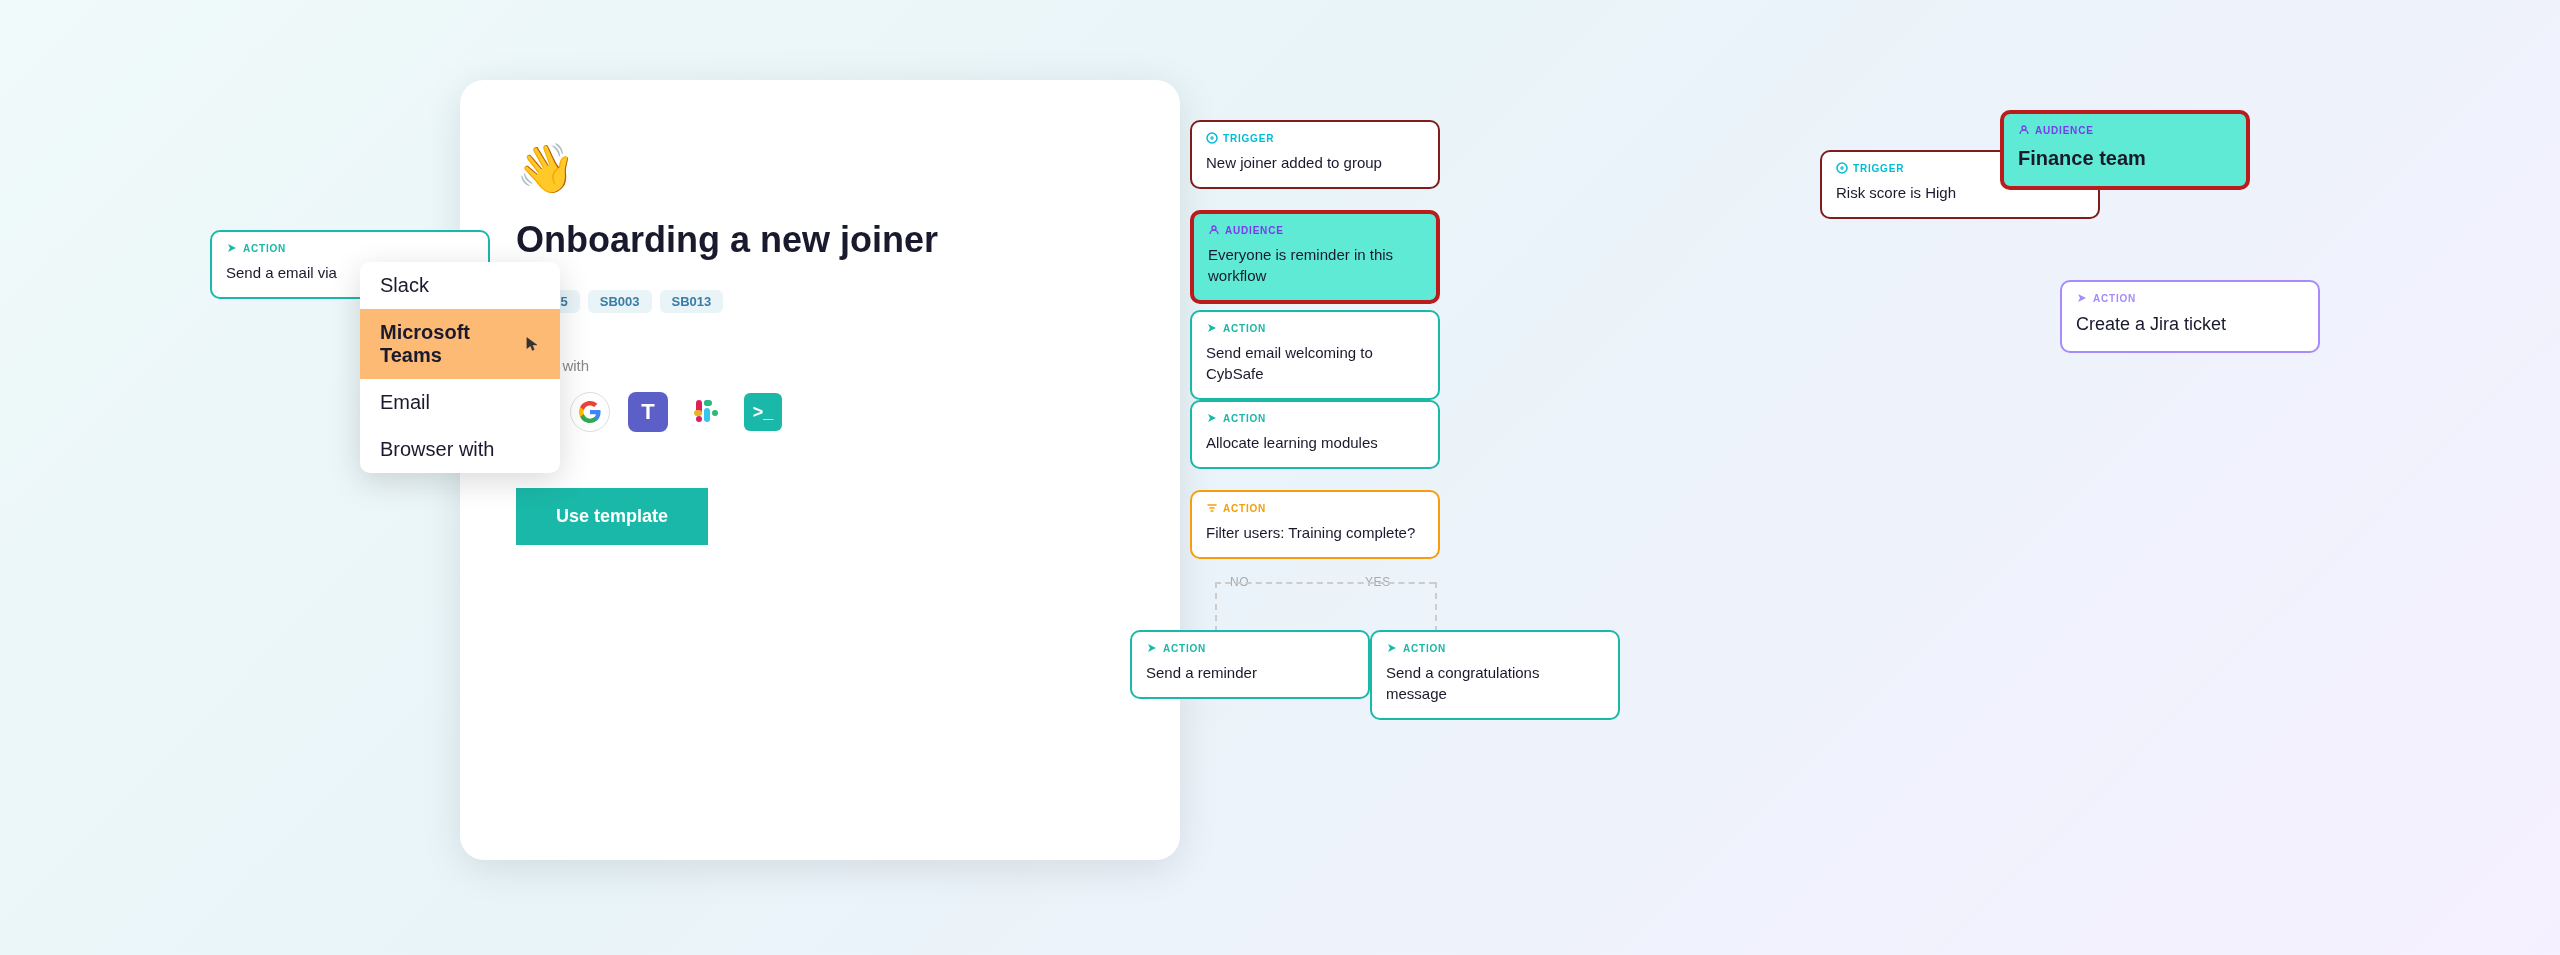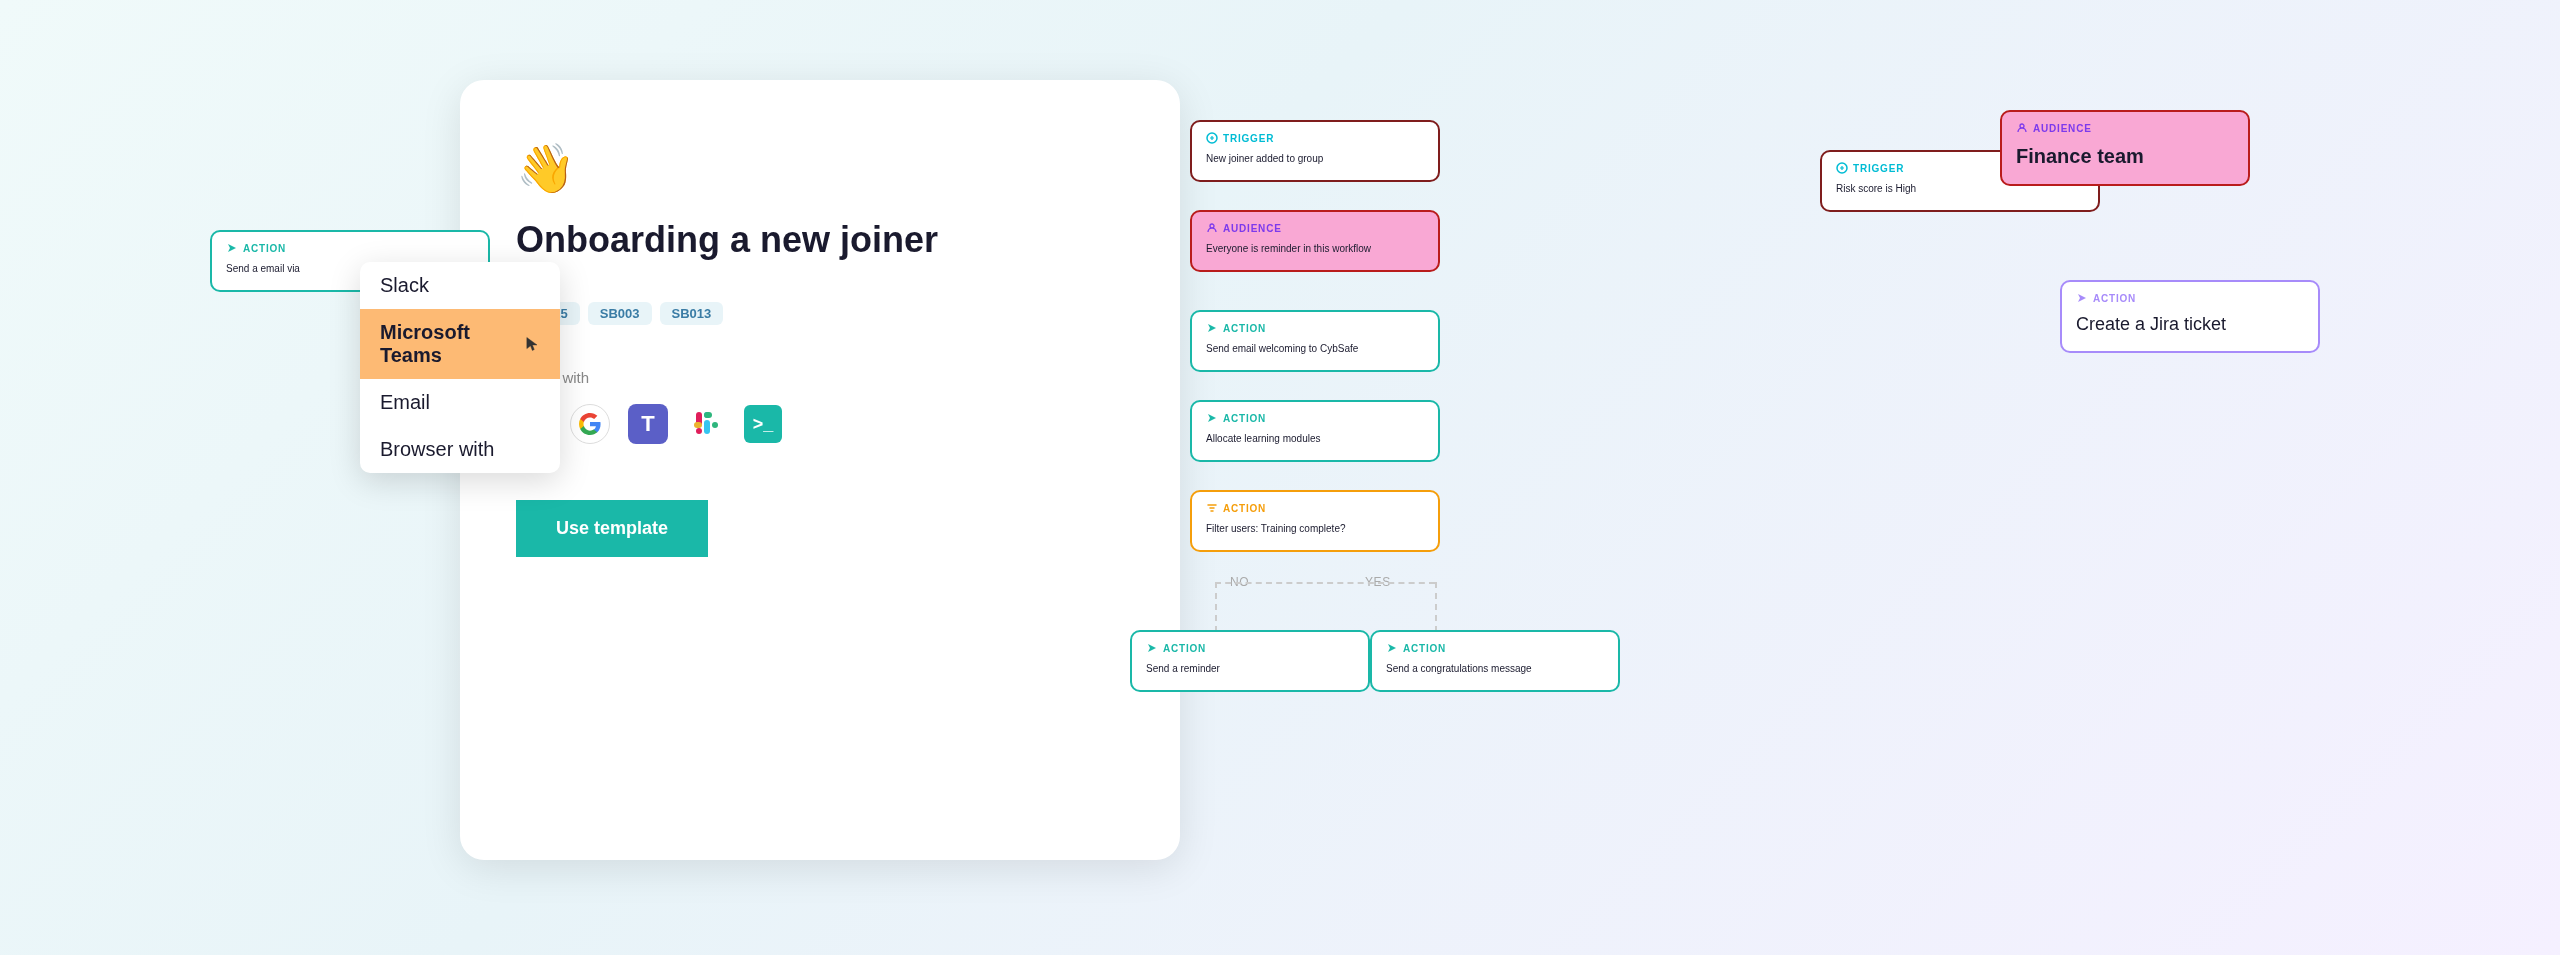--- a/index.html
+++ b/index.html
@@ -28,21 +28,21 @@
     .card-emoji {
       font-size: 48px;
       margin-bottom: 20px;
     }
 
     .card-title {
       font-size: 36px;
       font-weight: 700;
       color: #1a1a2e;
       line-height: 1.25;
-      margin-bottom: 40px;
+      margin-bottom: 28px;
     }
 
     .tags-row {
       display: flex;
       gap: 8px;
       margin-bottom: 44px;
     }
 
     .tag {
       background: #e8f4f8;
@@ -90,37 +90,37 @@
       font-weight: 700;
       letter-spacing: 0.08em;
       text-transform: uppercase;
       margin-bottom: 8px;
       display: flex;
       align-items: center;
       gap: 5px;
     }
 
     .node-text {
-      font-size: 10px;
+      font-size: 15px;
       color: #1a1a2e;
       font-weight: 500;
       line-height: 1.4;
     }
 
     
     .node-trigger {
       border: 2px solid #7f1d1d;
       background: white;
     }
     .node-trigger .node-label { color: #00bcd4; }
 
     
     .node-audience {
-      border: 2px solid #b91c1c;
-      background: #f9a8d4;
+      border: 4px solid #b91c1c;
+      background: #5eead4;
     }
     .node-audience .node-label { color: #7c3aed; }
 
     
     .node-action {
       border: 2px solid #1ab8a8;
       background: white;
     }
     .node-action .node-label { color: #1ab8a8; }
 

